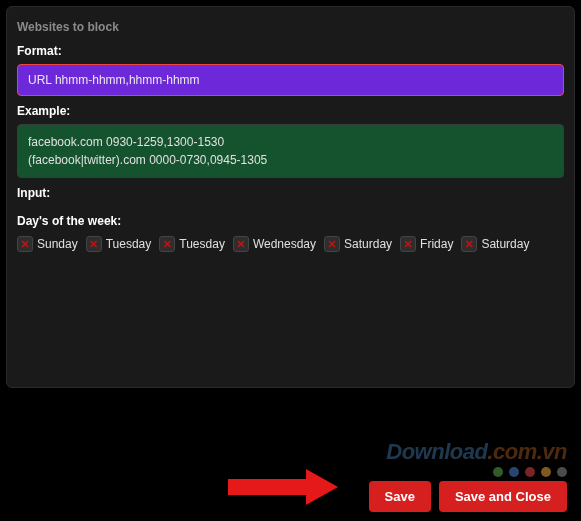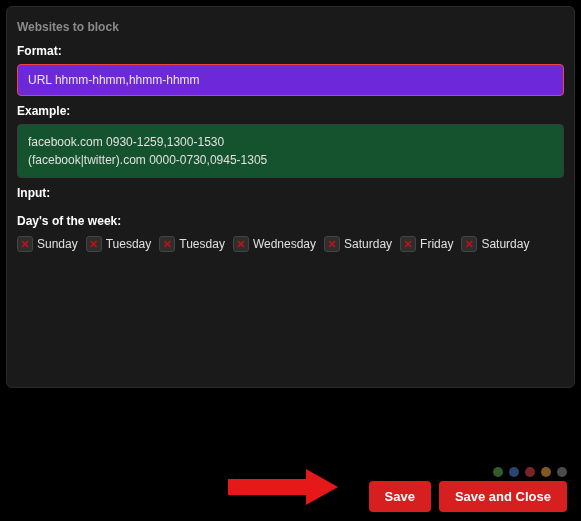--- a/index.html
+++ b/index.html
@@ -224,20 +224,23 @@
       <span class="day-label">Friday</span>
     </div>
     <div class="day-item">
       <div class="day-checkbox">✕</div>
       <span class="day-label">Saturday</span>
     </div>
   </div>
 </div>
 
 <div class="watermark">
+  <div class="watermark-text">
+    <span>Download</span><span class="suffix">.com.vn</span>
+  </div>
   <div class="dots">
     <div class="dot g"></div>
     <div class="dot b"></div>
     <div class="dot r"></div>
     <div class="dot o"></div>
     <div class="dot gr"></div>
   </div>
 </div>
 
 <svg class="arrow" width="110" height="36">

